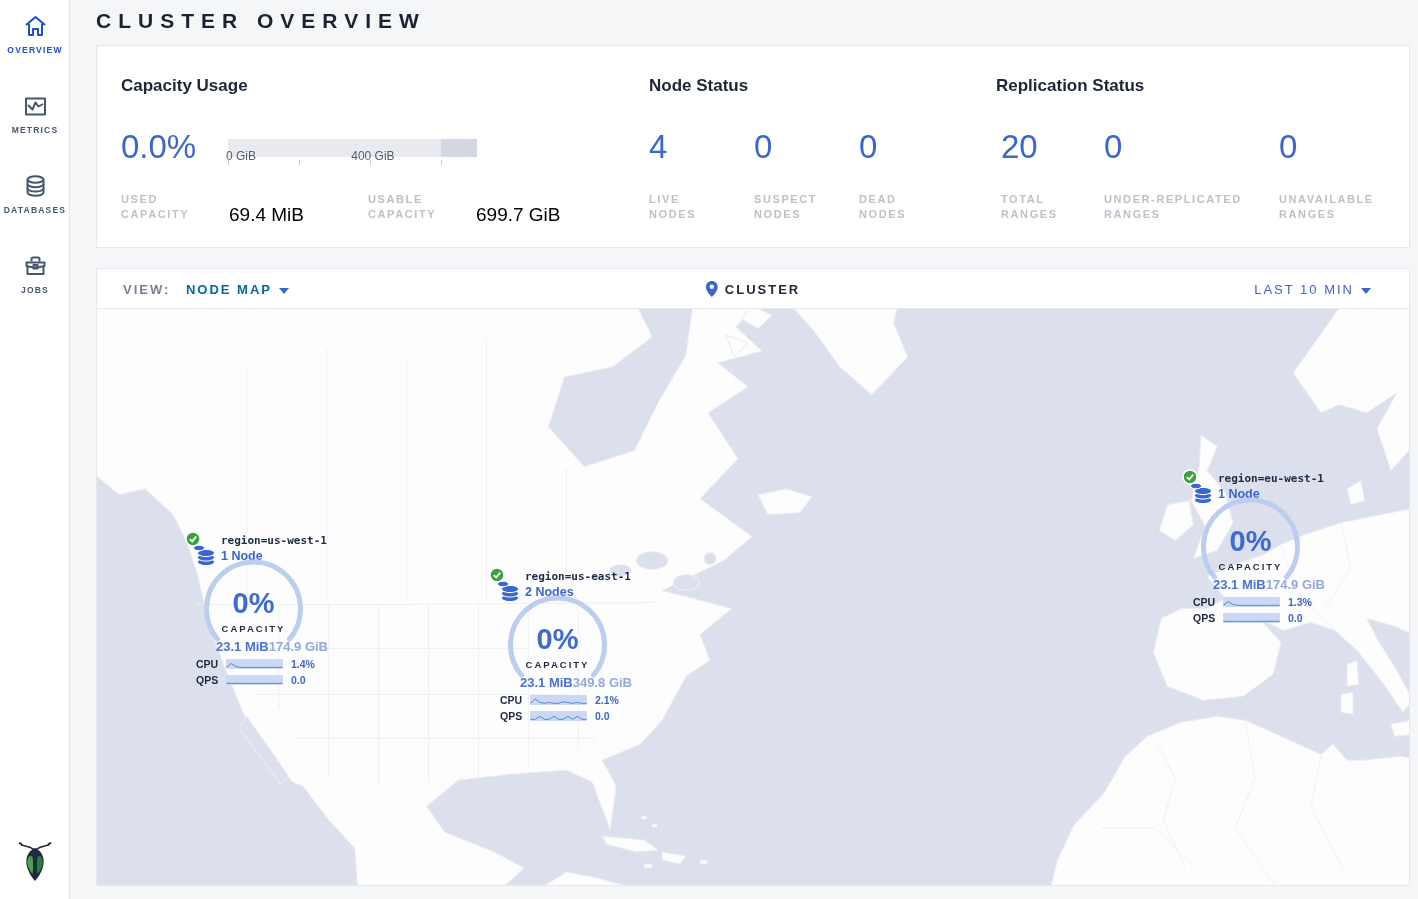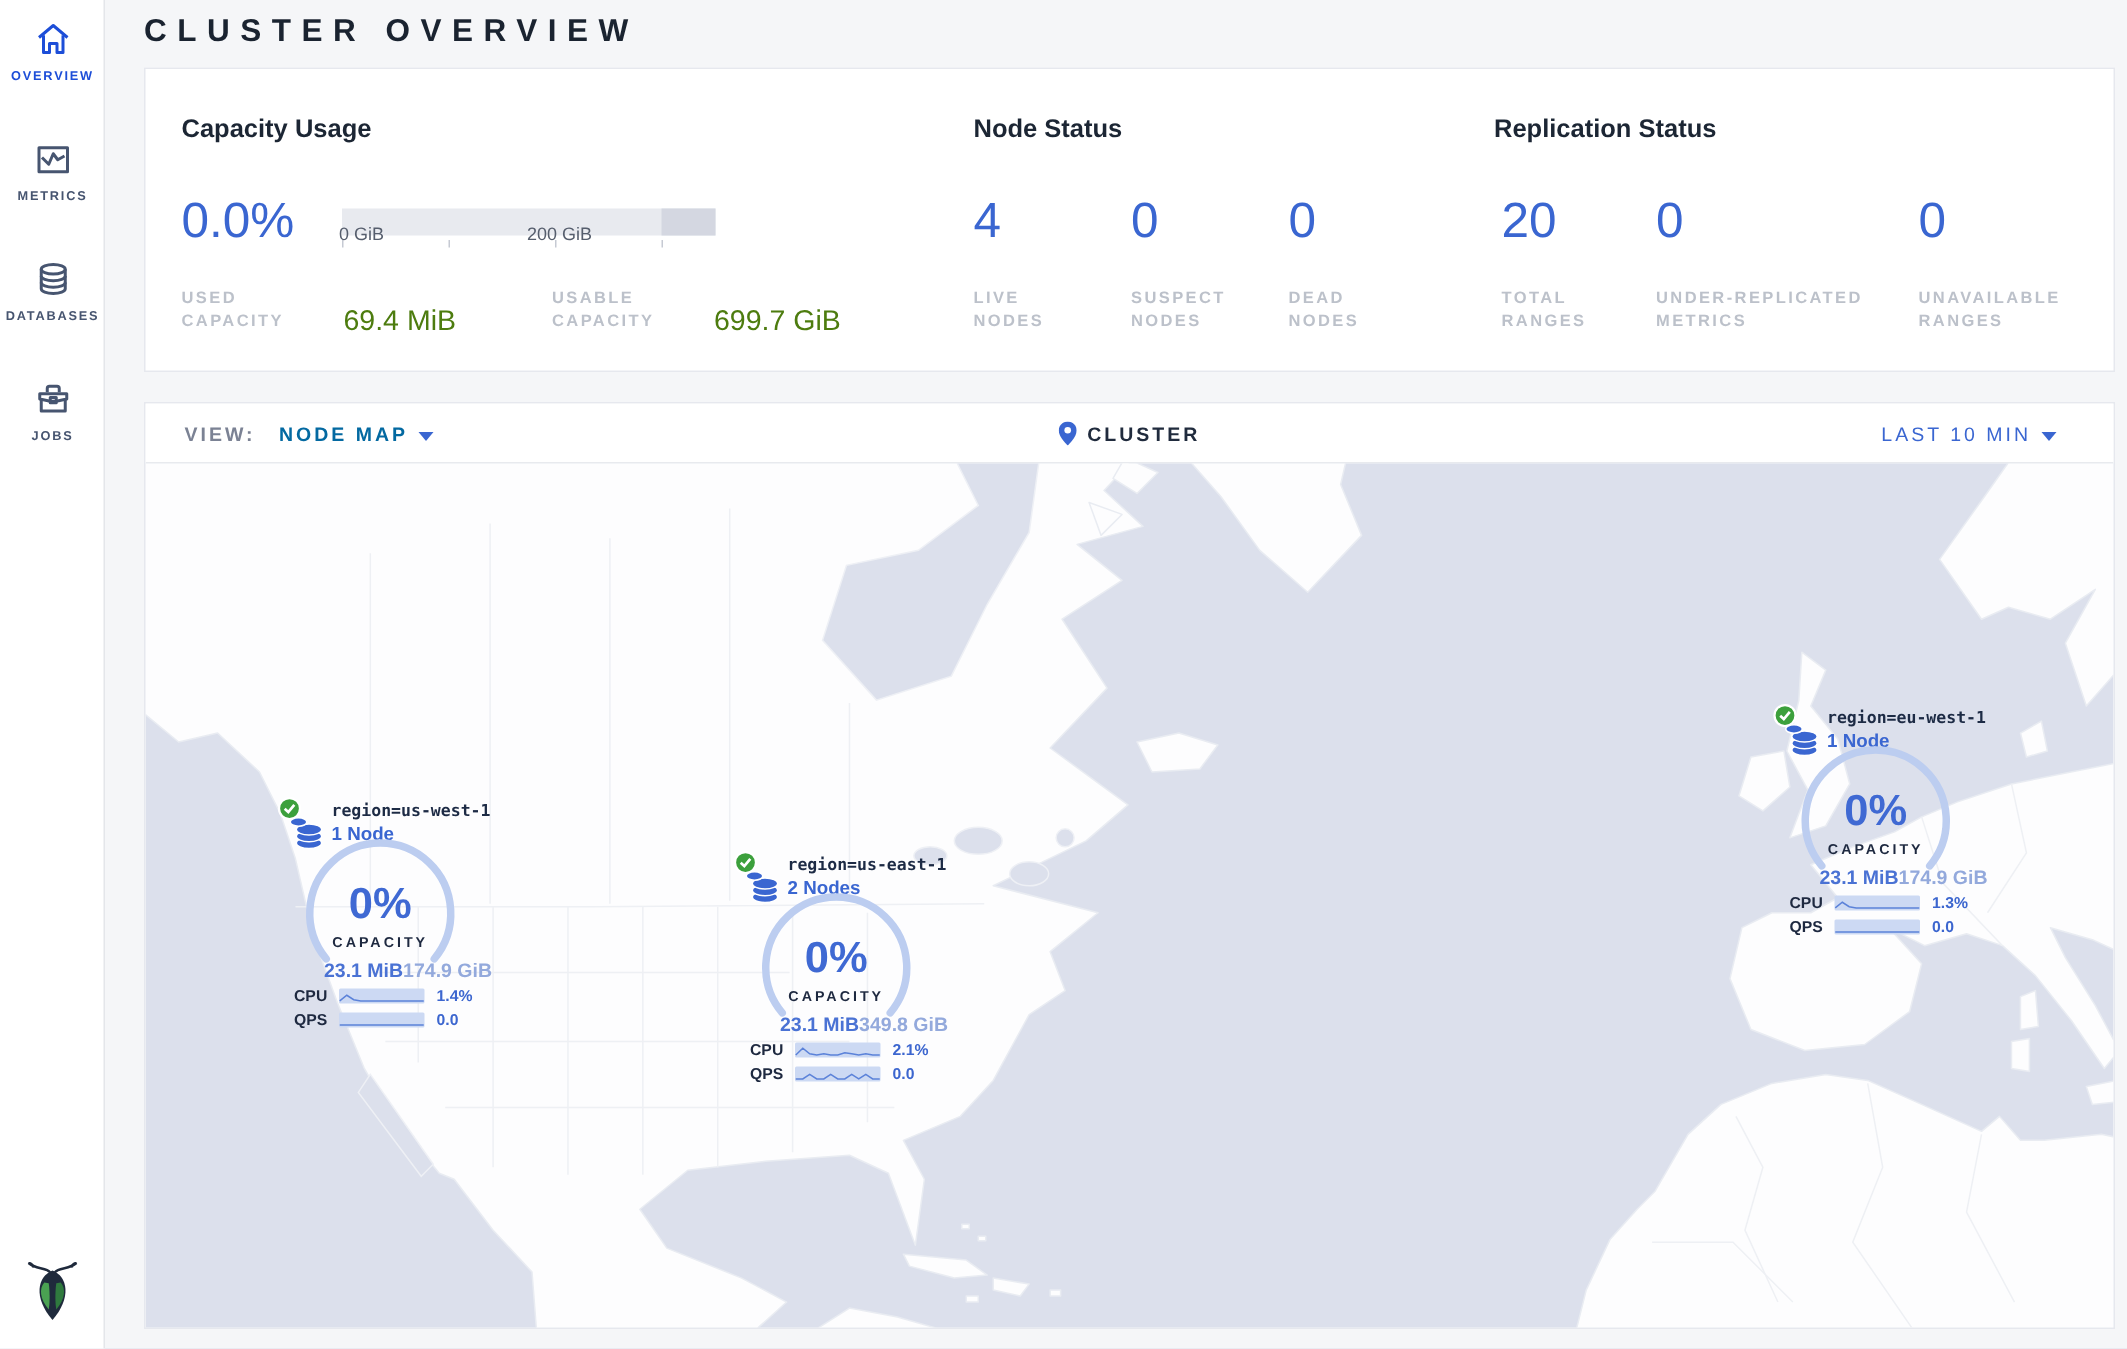--- a/index.html
+++ b/index.html
@@ -21,21 +21,21 @@
                 letter-spacing:7px; color:#1a2330; }
 
   .card { position:absolute; left:26px; width:1314px; background:#fff; border:1px solid #e6e8ee; }
 
   
   .stats-card { top:45px; height:203px; }
   .sec-title { position:absolute; top:30px; font-size:17px; font-weight:600; color:#1c2634; }
   .big-num { position:absolute; top:82px; font-size:33px; font-weight:400; color:#3a66d1; }
   .stat-lbl { position:absolute; top:146px; font-size:11px; letter-spacing:1.6px; color:#bcc1ca;
               line-height:15px; font-weight:600; }
-  .cap-val { position:absolute; font-size:19px; color:#4d7c0f; top:158px;text-align:right; }
+  .cap-val { position:absolute; font-size:19px; color:#000000; top:158px;text-align:right; }
 
   .bar-wrap { position:absolute; left:131px; top:93px; width:249px; }
   .bar { position:relative; height:18px; background:#e8eaef; }
   .bar .seg-dark { position:absolute; right:0; top:0; height:18px; width:14.3%; background:#d4d7e1; }
   .ticks { position:relative; height:6px; }
   .tick { position:absolute; top:3px; width:1px; height:5px; background:#c6cad3; }
   .tick-lbl { position:absolute; top:10px; font-size:12px; color:#565e6d; }
 
   
   .map-card { top:268px; height:618px; overflow:hidden; }
@@ -137,41 +137,41 @@
       <div class="bar">
           <div class="seg-dark"></div>
         </div>
       <div class="ticks">
         <div class="tick" style="left:0%"></div>
           <div class="tick" style="left:28.6%"></div>
         <div class="tick" style="left:57.1%"></div>
           <div class="tick" style="left:85.7%"></div>
       </div>
       <div class="tick-lbl" style="left:-2px">0 GiB</div>
-      <div class="tick-lbl" style="left:49.5%">200 GiB</div>
+      <div class="tick-lbl" style="left:49.5%">400 GiB</div>
     </div>
     <div class="stat-lbl" style="left:24px; width:82px">USED CAPACITY</div>
     <div class="cap-val" style="left:132px">69.4 MiB</div>
     <div class="stat-lbl" style="left:271px; width:86px">USABLE CAPACITY</div>
     <div class="cap-val" style="left:379px">699.7 GiB</div>
 
     <div class="sec-title" style="left:552px">Node Status</div>
     <div class="big-num" style="left:552px">4</div>
     <div class="big-num" style="left:657px">0</div>
     <div class="big-num" style="left:762px">0</div>
     <div class="stat-lbl" style="left:552px; width:70px">LIVE NODES</div>
     <div class="stat-lbl" style="left:657px; width:70px">SUSPECT NODES</div>
     <div class="stat-lbl" style="left:762px; width:70px">DEAD NODES</div>
 
     <div class="sec-title" style="left:899px">Replication Status</div>
     <div class="big-num" style="left:904px">20</div>
     <div class="big-num" style="left:1007px">0</div>
     <div class="big-num" style="left:1182px">0</div>
     <div class="stat-lbl" style="left:904px; width:70px">TOTAL RANGES</div>
-    <div class="stat-lbl" style="left:1007px; width:160px">UNDER-REPLICATED METRICS</div>
+    <div class="stat-lbl" style="left:1007px; width:160px">UNDER-REPLICATED RANGES</div>
     <div class="stat-lbl" style="left:1182px; width:120px">UNAVAILABLE RANGES</div>
   </div>
 
   <div class="card map-card">
     <div class="viewbar">
       <div class="vb-left">
         <span class="vb-view">VIEW:</span>
         <span class="vb-sel"><span>NODE MAP</span><span class="caret"></span></span>
       </div>
       <div class="vb-center">

